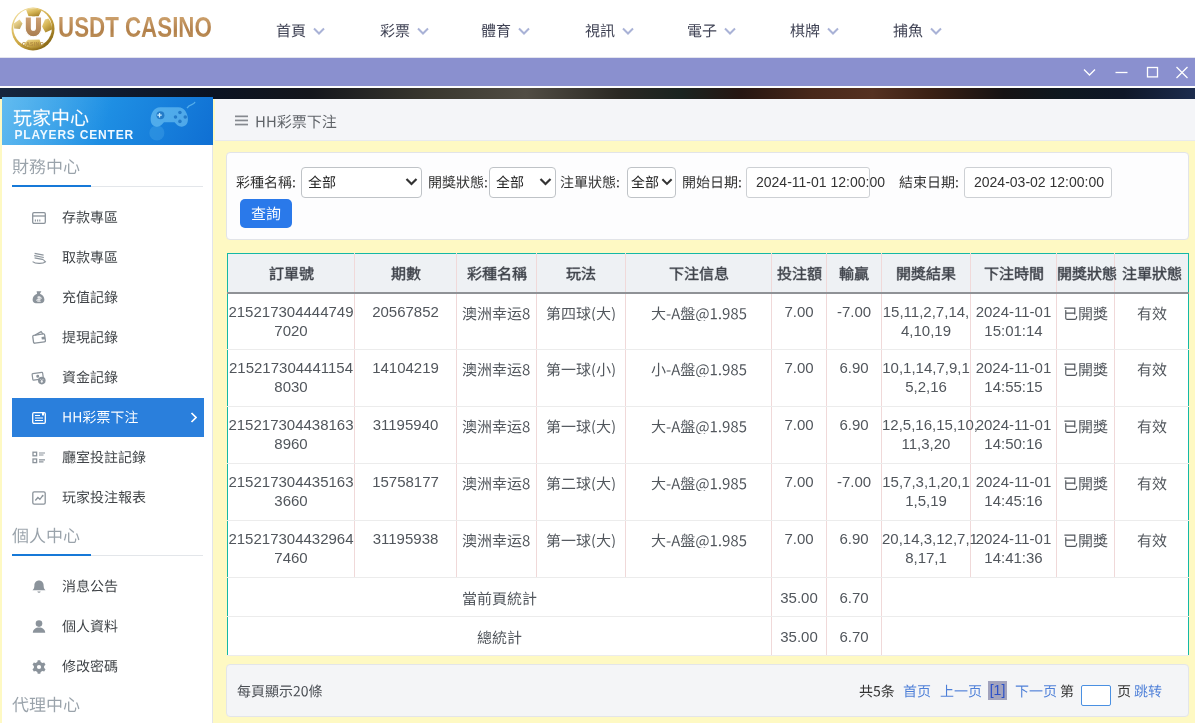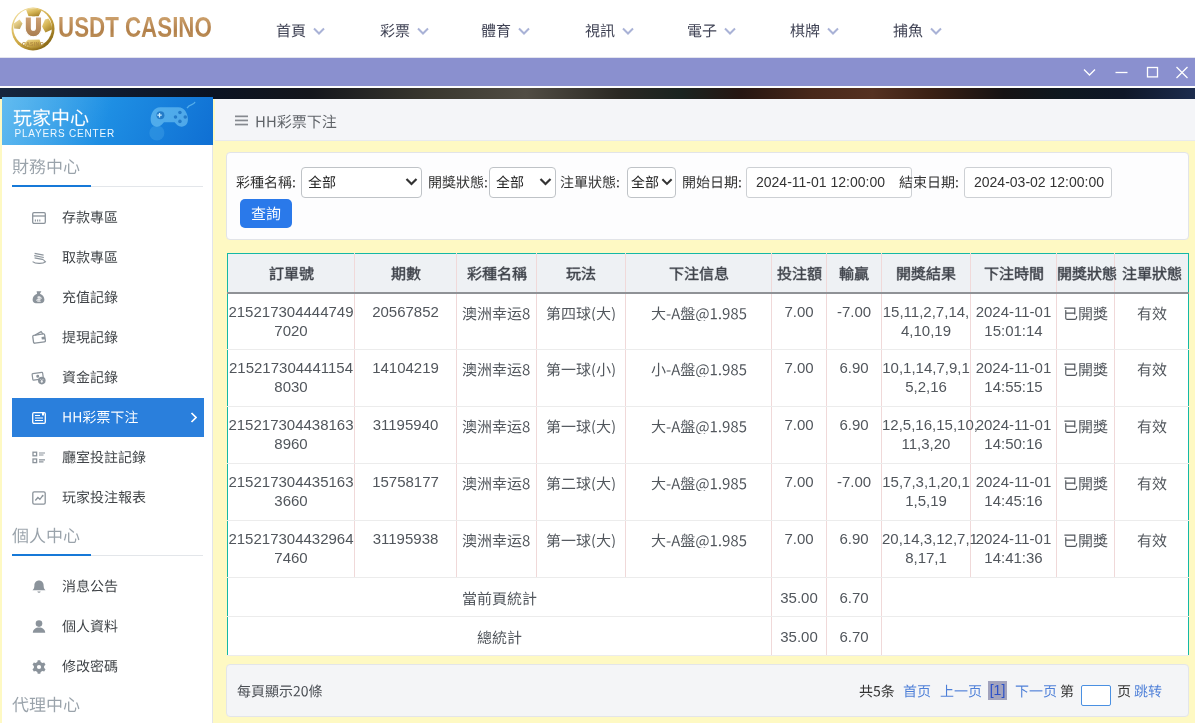--- a/index.html
+++ b/index.html
@@ -267,21 +267,21 @@
 <path d="M13 14.5 v5 M10.5 17 h5" stroke="#cdeeff" stroke-width="1.4" fill="none"></path>
 <path d="M44 9 c3 -5 8 -3 9 -7" stroke="#7fd0f7" stroke-width="1.5" fill="none" opacity="0.6"></path>
 <circle cx="10" cy="37" r="8.5" fill="#6fc2f2" opacity="0.22"></circle>
 </svg>
         <svg class="a" style="left:11.0px;top:10.5px" width="76.0" height="19" viewBox="0 -880 4000 1000" fill="#ffffff" stroke="#ffffff" stroke-width="8">
           <use href="#u73a9" x="0"></use>
           <use href="#u5bb6" x="1000"></use>
           <use href="#u4e2d" x="2000"></use>
           <use href="#u5fc3" x="3000"></use>
         </svg>
-        <div class="a" style="left:12.5px;top:30.5px;font-size:10px;color:#eef8ff;letter-spacing:0.8px;font-weight:normal">PLAYERS&nbsp;CENTER</div>
+        <div class="a" style="left:12.5px;top:30.5px;font-size:12px;color:#eef8ff;letter-spacing:0.8px;font-weight:bold">PLAYERS&nbsp;CENTER</div>
       </div>
       <svg class="a" style="left:10.0px;top:60.5px" width="68.0" height="17" viewBox="0 -880 4000 1000" fill="#9aa3ab">
         <use href="#u8ca1" x="0"></use>
         <use href="#u52d9" x="1000"></use>
         <use href="#u4e2d" x="2000"></use>
         <use href="#u5fc3" x="3000"></use>
       </svg>
       <div class="a" style="left:10px;top:89px;width:191px;height:1px;background:#e3e6ea"></div>
       <div class="a" style="left:10px;top:88px;width:79px;height:2px;background:#1679d8"></div>
       <svg class="a" style="left:29px;top:112.5px" width="16" height="15" viewBox="0 0 16 15">
@@ -496,21 +496,21 @@
     <svg class="a" style="left:661px;top:178px" width="12" height="8" viewBox="0 0 13 8">
       <path d="M1.5 1 L6.5 6 L11.5 1" fill="none" stroke="#333" stroke-width="2.2"></path>
     </svg>
     <svg class="a" style="left:682.0px;top:175.0px" width="59.9" height="14" viewBox="0 -880 4278 1000" fill="#333333">
       <use href="#u958b" x="0"></use>
       <use href="#u59cb" x="1000"></use>
       <use href="#u65e5" x="2000"></use>
       <use href="#u671f" x="3000"></use>
       <use href="#u3a" x="4000"></use>
     </svg>
-    <div class="inp" style="left:746px;top:167px;width:166px">2024-11-01 12:00:00</div>
+    <div class="inp" style="left:746px;top:167px;width:124px">2024-11-01 12:00:00</div>
     <svg class="a" style="left:899.0px;top:175.0px" width="59.9" height="14" viewBox="0 -880 4278 1000" fill="#333333">
       <use href="#u7d50" x="0"></use>
       <use href="#u675f" x="1000"></use>
       <use href="#u65e5" x="2000"></use>
       <use href="#u671f" x="3000"></use>
       <use href="#u3a" x="4000"></use>
     </svg>
     <div class="inp" style="left:964px;top:167px;width:148px">2024-03-02 12:00:00</div>
     <div id="qbtn"></div>
     <svg class="a" style="left:251.0px;top:206.0px" width="30.0" height="15" viewBox="0 -880 2000 1000" fill="#ffffff">

